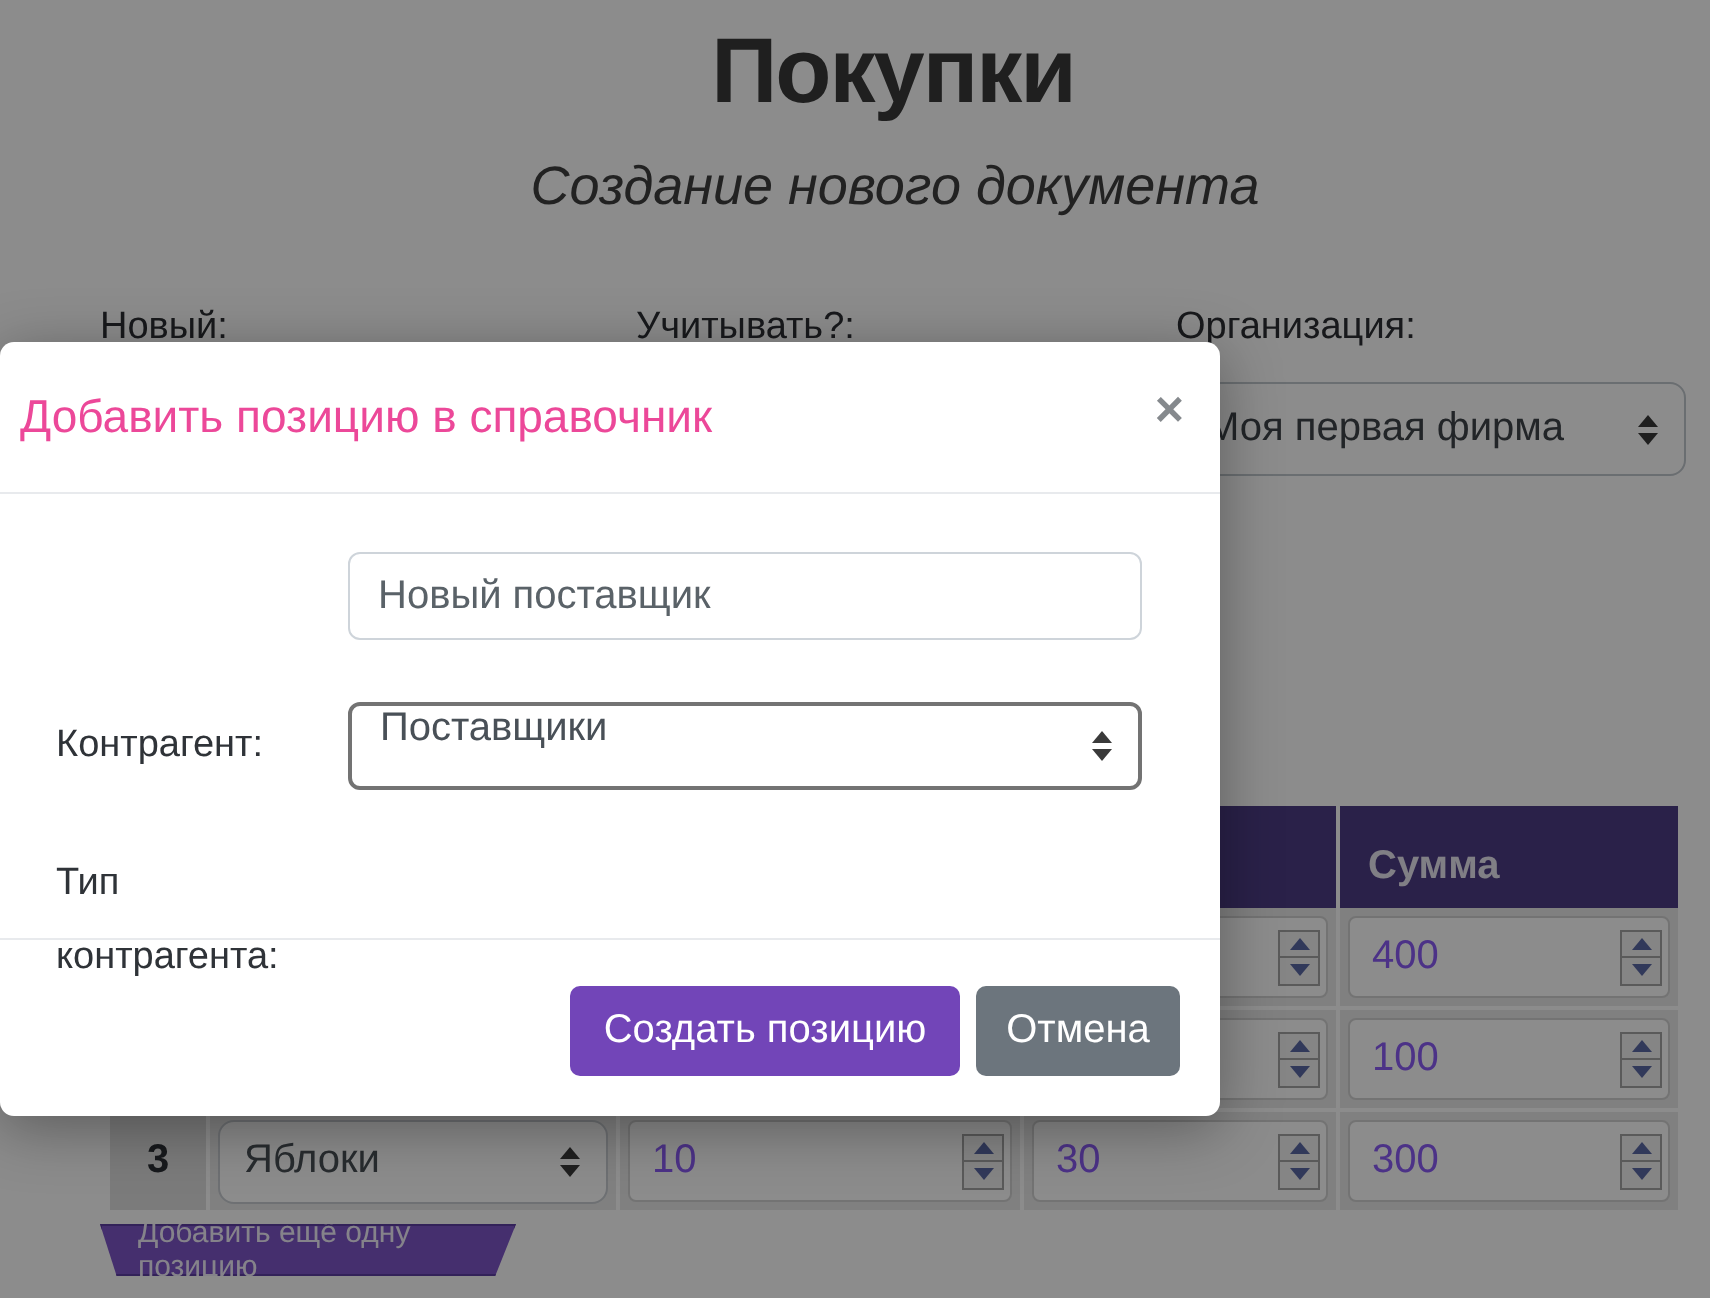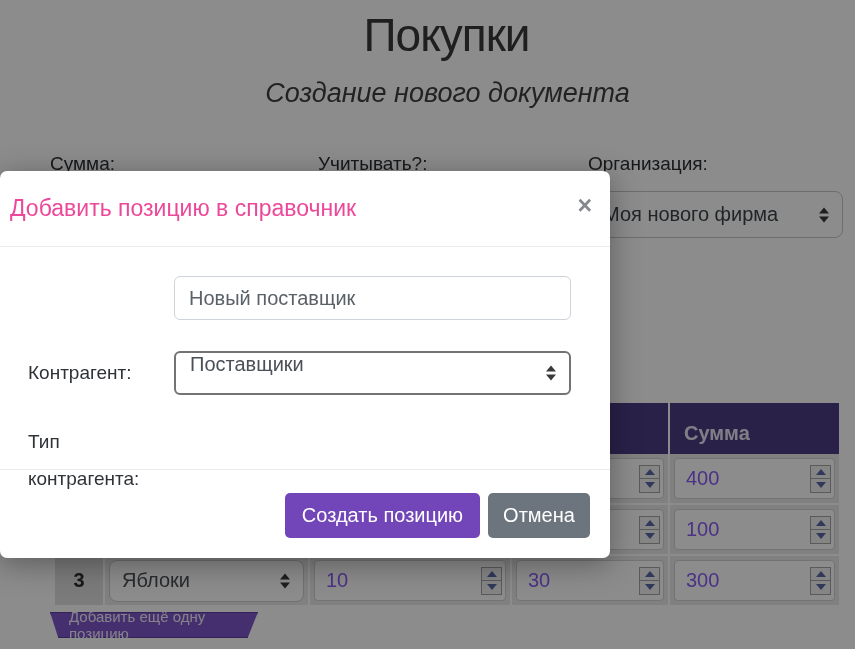--- a/index.html
+++ b/index.html
@@ -3,21 +3,21 @@
 <meta charset="utf-8">
 <style>
   * { margin:0; padding:0; box-sizing:border-box; }
   html,body { width:855px; height:649px; overflow:hidden; }
   body { font-family:"Liberation Sans", sans-serif; background:#fff; position:relative; }
 
   .page { position:absolute; inset:0; background:#fff; }
 
   
   .page-head { position:absolute; left:0; top:0; width:100%; text-align:center; color:#3a3a3a; }
-  .page-title { font-size:46px; font-weight:400; letter-spacing:-1px; margin-top:8px; margin-left:38px; }
+  .page-title { font-size:46px; font-weight:700; letter-spacing:-1px; margin-top:8px; margin-left:38px; }
   .page-subtitle { font-size:27px; font-style:italic; margin-top:16px; margin-left:40px; color:#3f3f3f; }
 
   .bg-label { position:absolute; top:153px; font-size:19px; color:#2c2f33; }
   .lbl-date { left:50px; }
   .lbl-consider { left:318px; }
   .lbl-org { left:588px; }
 
   .select-box { position:absolute; background:#fff; border:1px solid #c2c8ce; border-radius:8px;
     display:flex; align-items:center; font-size:20px; color:#3f444a; padding:0 14px; }
   .org-select { left:588px; top:191px; width:255px; height:47px; }
@@ -87,26 +87,26 @@
 </head>
 <body>
 
 <div class="page">
 
   <div class="page-head">
     <div class="page-title">Покупки</div>
     <div class="page-subtitle">Создание нового документа</div>
   </div>
 
-  <div class="bg-label lbl-date">Сумма:</div>
+  <div class="bg-label lbl-date">Новый:</div>
   <div class="bg-label lbl-consider">Учитывать?:</div>
   <div class="bg-label lbl-org">Организация:</div>
 
   <div class="select-box org-select">
-    <span>Моя нового фирма</span>
+    <span>Моя первая фирма</span>
     <span class="sel-arrows">
         <i class="up"></i>
         <i class="dn"></i>
       </span>
   </div>
 
   <div class="doc-table">
 
     <div class="th"></div>
     <div class="th"></div>

